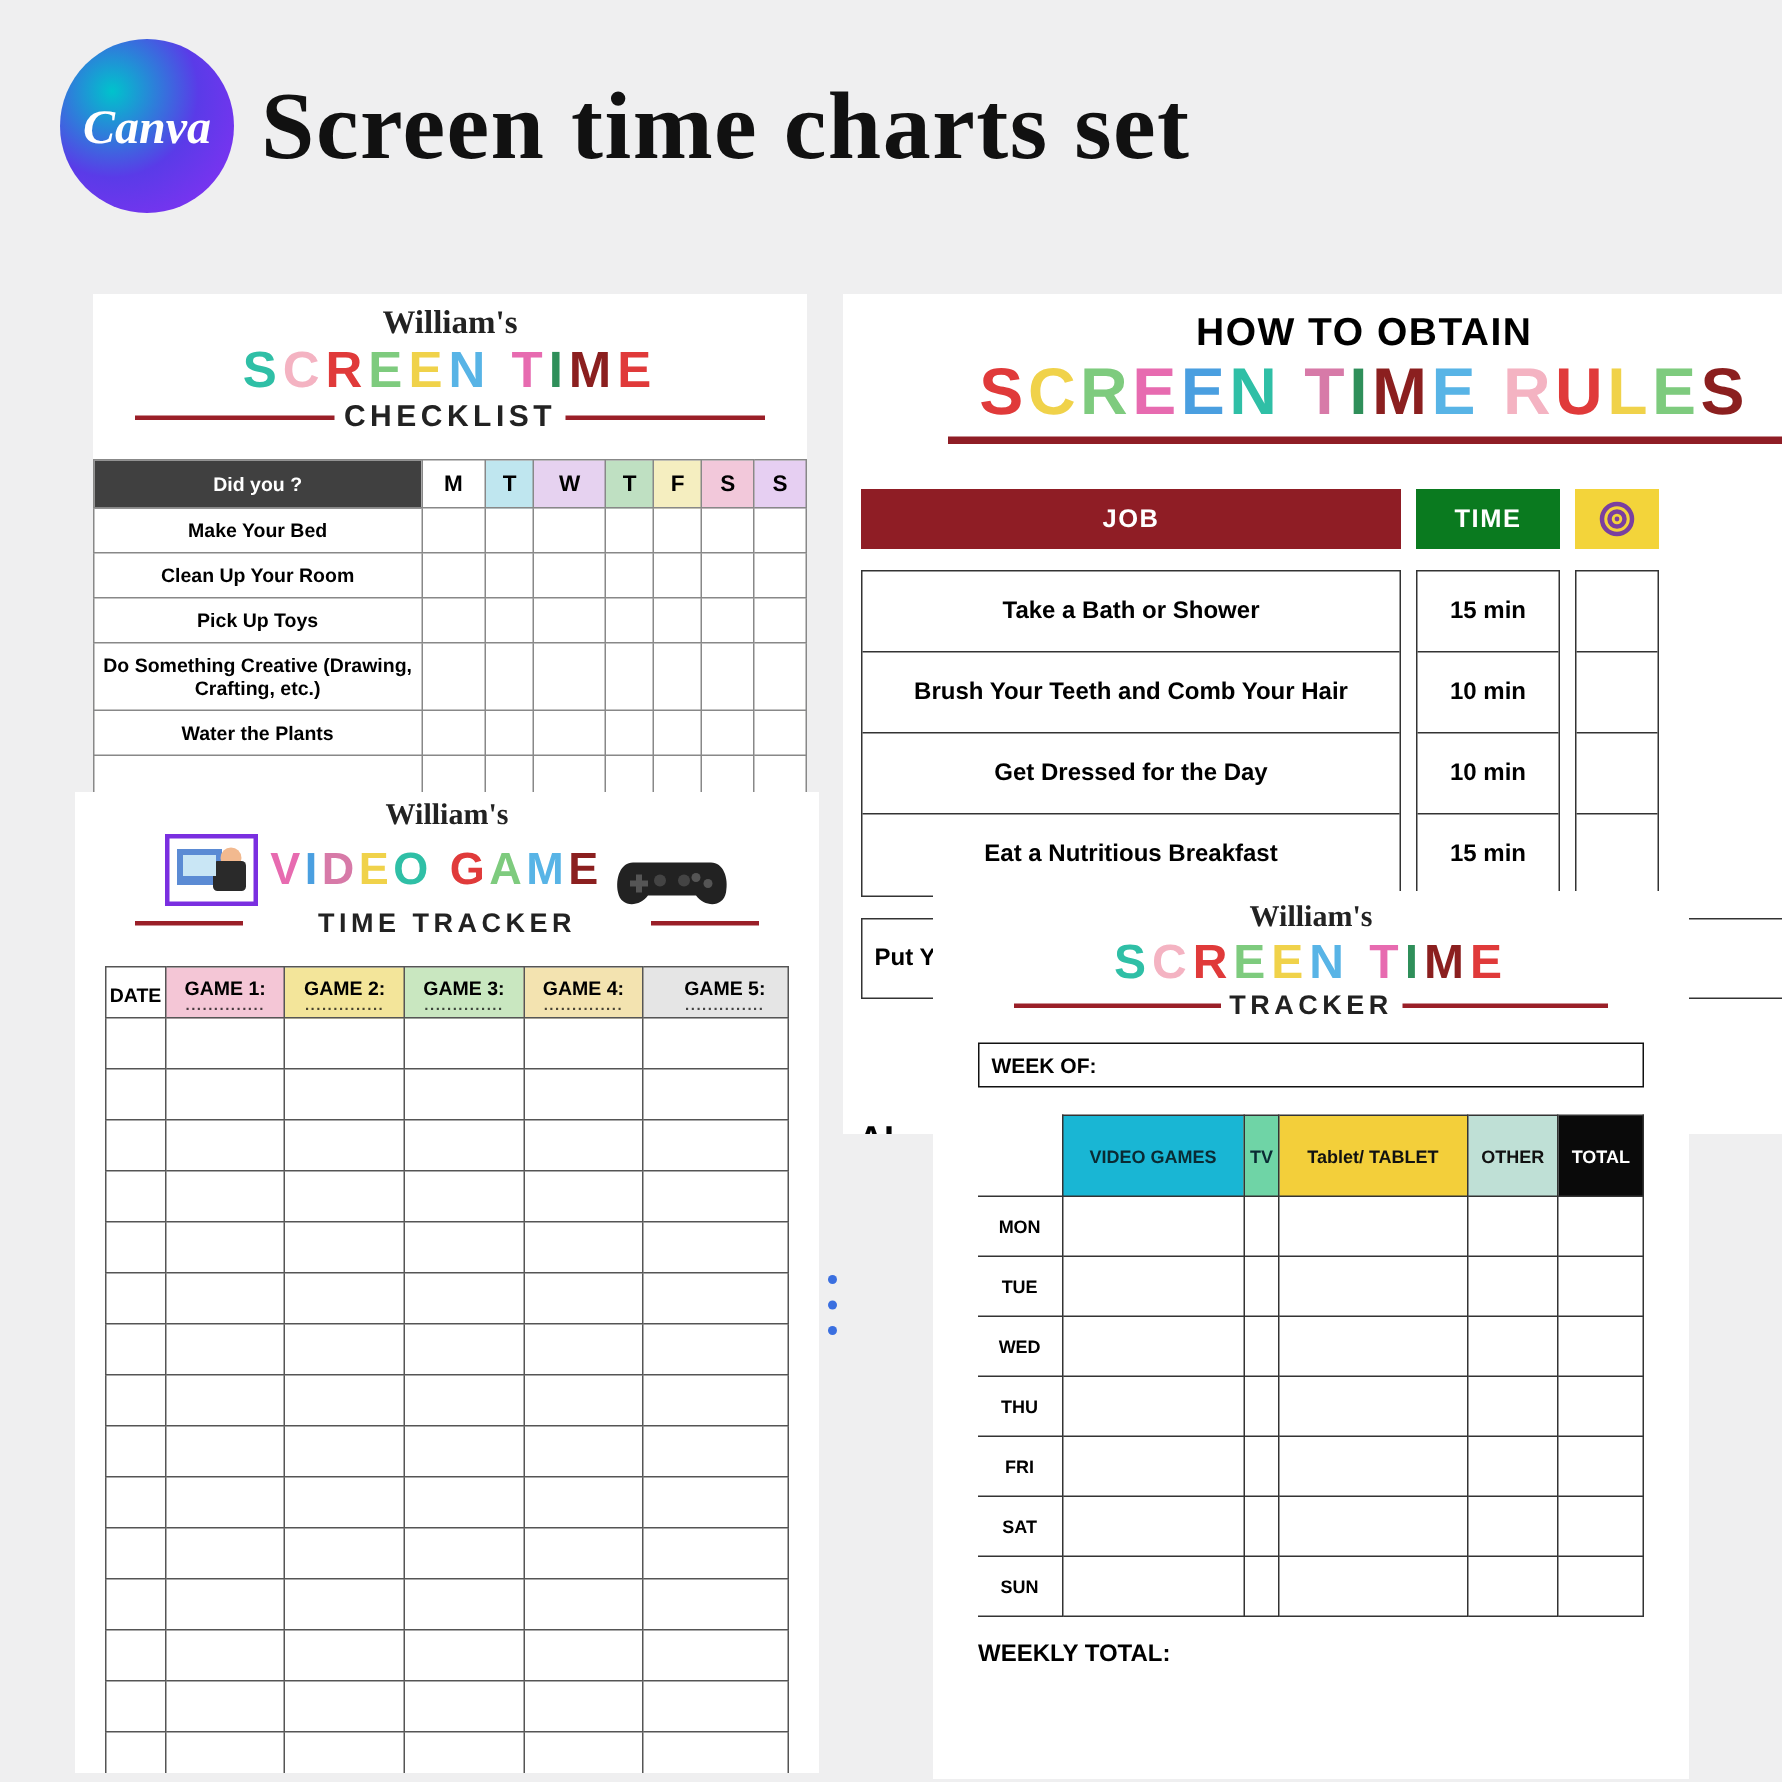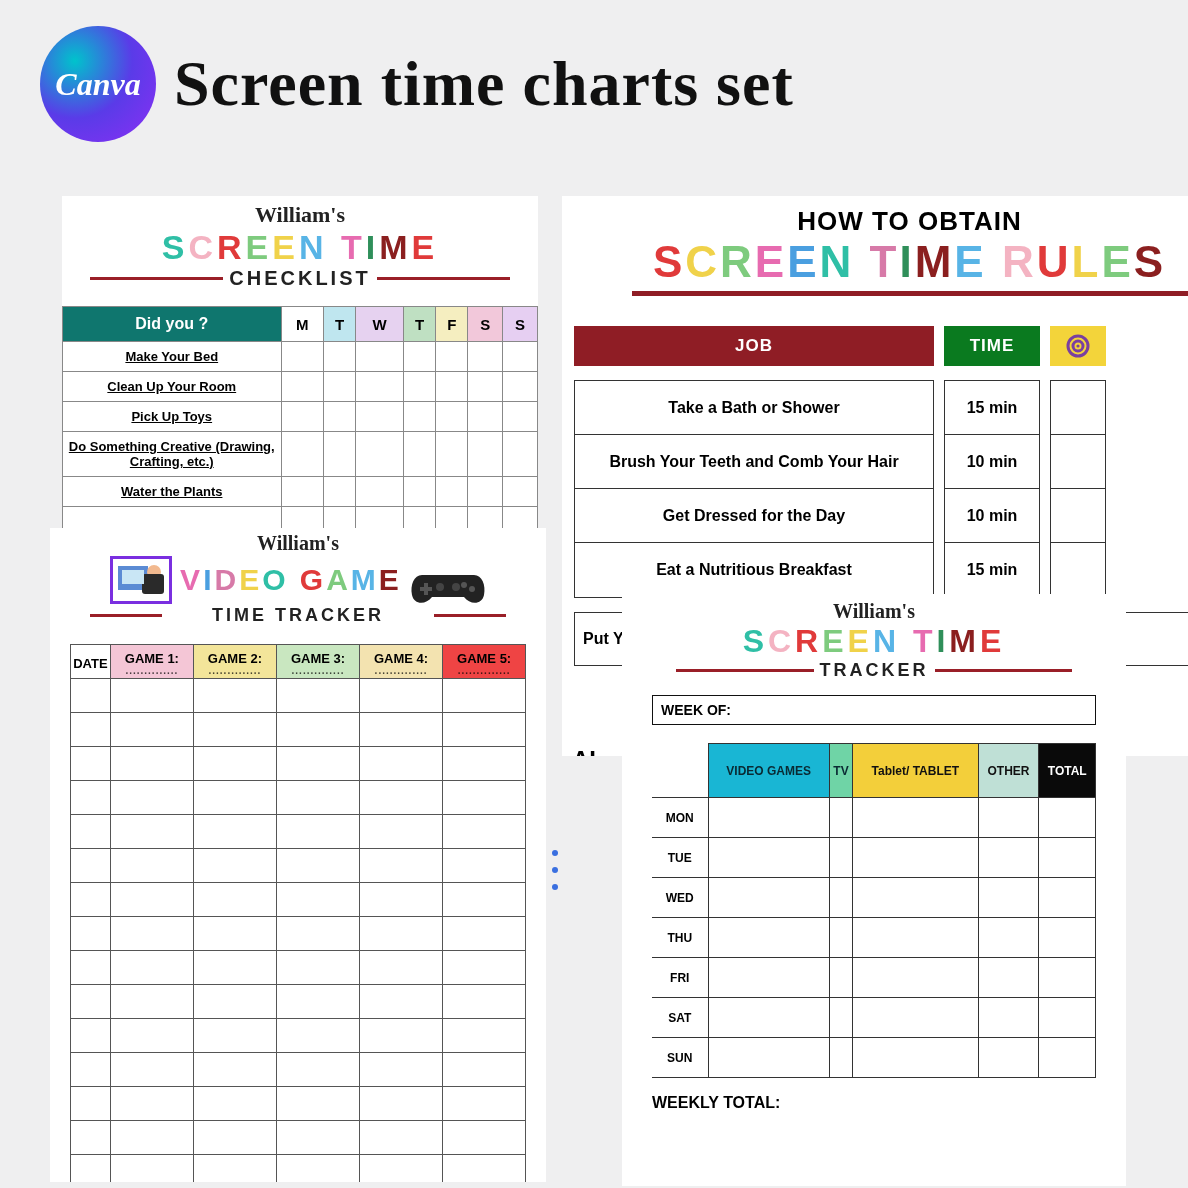--- a/index.html
+++ b/index.html
@@ -60,25 +60,25 @@
   }
 
   
   #card-checklist { top: 196px; left: 62px; width: 476px; height: 410px; padding: 6px 0 0; overflow:hidden; }
   #card-checklist .rainbow-title { font-size: 34px; }
   #card-checklist .rule-line { margin: 0 28px; }
   #card-checklist .rule-line .lbl { font-size: 20px; }
   .ck-table { width: 100%; border-collapse: collapse; margin-top: 16px; font-size: 13px; }
   .ck-table th, .ck-table td { border: 1px solid #888; text-align: center; }
   .ck-head th:first-child {
-    background: #0f766e; color: #fff; font-weight: 800; font-size: 16px; padding: 8px 0;
+    background: #404040; color: #fff; font-weight: 800; font-size: 13px; padding: 8px 0;
   }
   .ck-head th { font-weight: 800; font-size: 15px; padding: 6px 0; }
   .ck-table td:first-child { padding: 7px 4px; font-weight: 600; font-size: 13px; }
-  .ck-table td { height: 30px; text-decoration: underline; }
+  .ck-table td { height: 30px; }
 
   
   #card-video { top: 528px; left: 50px; width: 496px; height: 654px; padding: 4px 0 0; overflow:hidden; z-index:3;}
   #card-video .owner { font-size: 20px; }
   #card-video .vg-title-row {
     display:flex; align-items:center; justify-content:center; gap:8px;
   }
   #card-video .rainbow-title { font-size: 30px; letter-spacing: 3px;}
   #card-video .rule-line { margin: 0 40px; gap: 44px; }
   #card-video .rule-line .lbl { font-size: 18px; }
@@ -269,21 +269,21 @@
     <div class="hr"></div>
   </div>
   <table class="vg-table">
     <thead>
         <tr id="vg-head-row">
           <th>DATE</th>
           <th style="background: rgb(244, 198, 214);">GAME 1:<span class="dots">..............</span></th>
           <th style="background: rgb(243, 229, 154);">GAME 2:<span class="dots">..............</span></th>
           <th style="background: rgb(201, 231, 192); margin-top: 20px;">GAME 3:<span class="dots">..............</span></th>
           <th style="background: rgb(243, 227, 176);">GAME 4:<span class="dots">..............</span></th>
-          <th style="background: #ef4444;">GAME 5:<span class="dots">..............</span></th>
+          <th style="background: #e5e5e5; padding-left: 12px;">GAME 5:<span class="dots">..............</span></th>
         </tr>
       </thead>
     <tbody id="vg-body">
         <tr>
           <td></td>
           <td></td>
           <td></td>
           <td></td>
           <td></td>
           <td></td>

